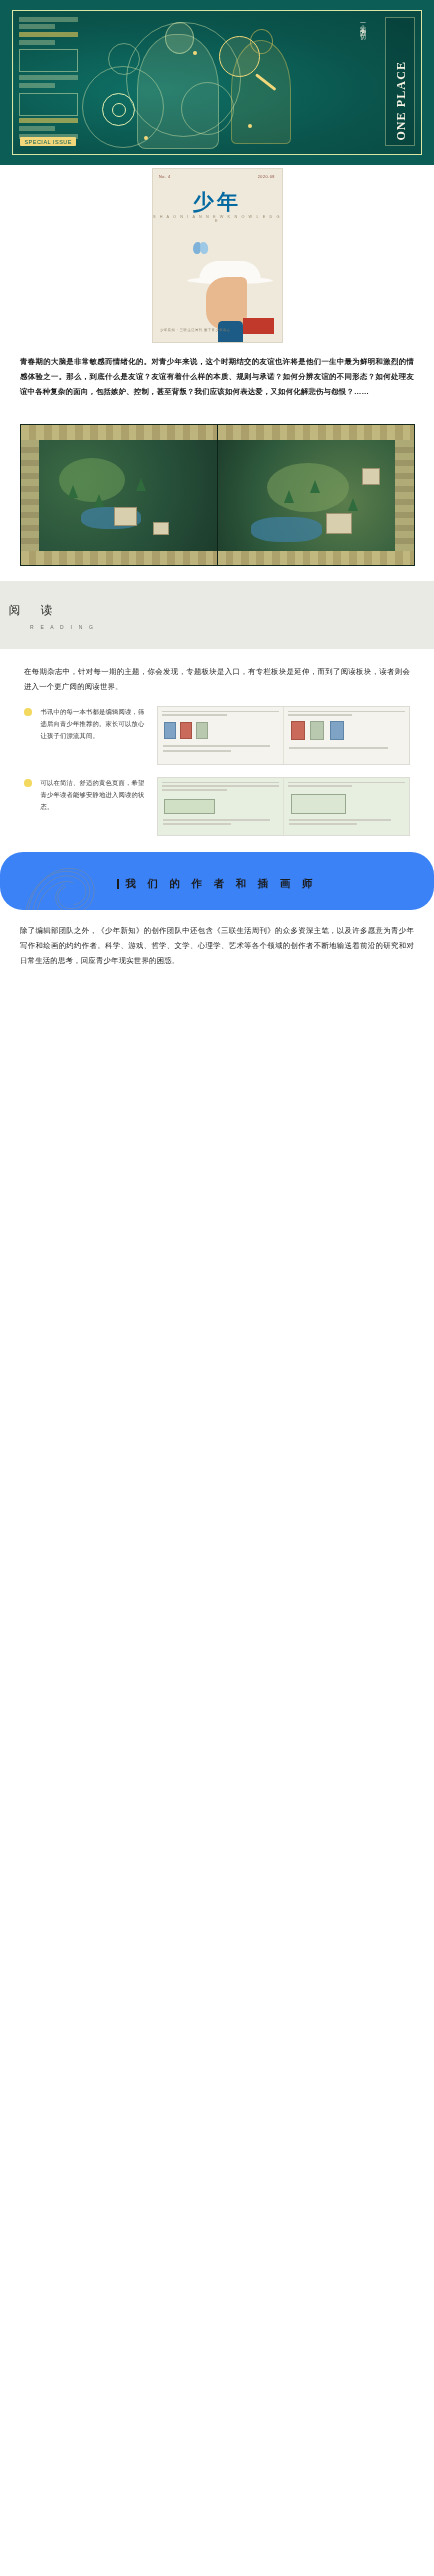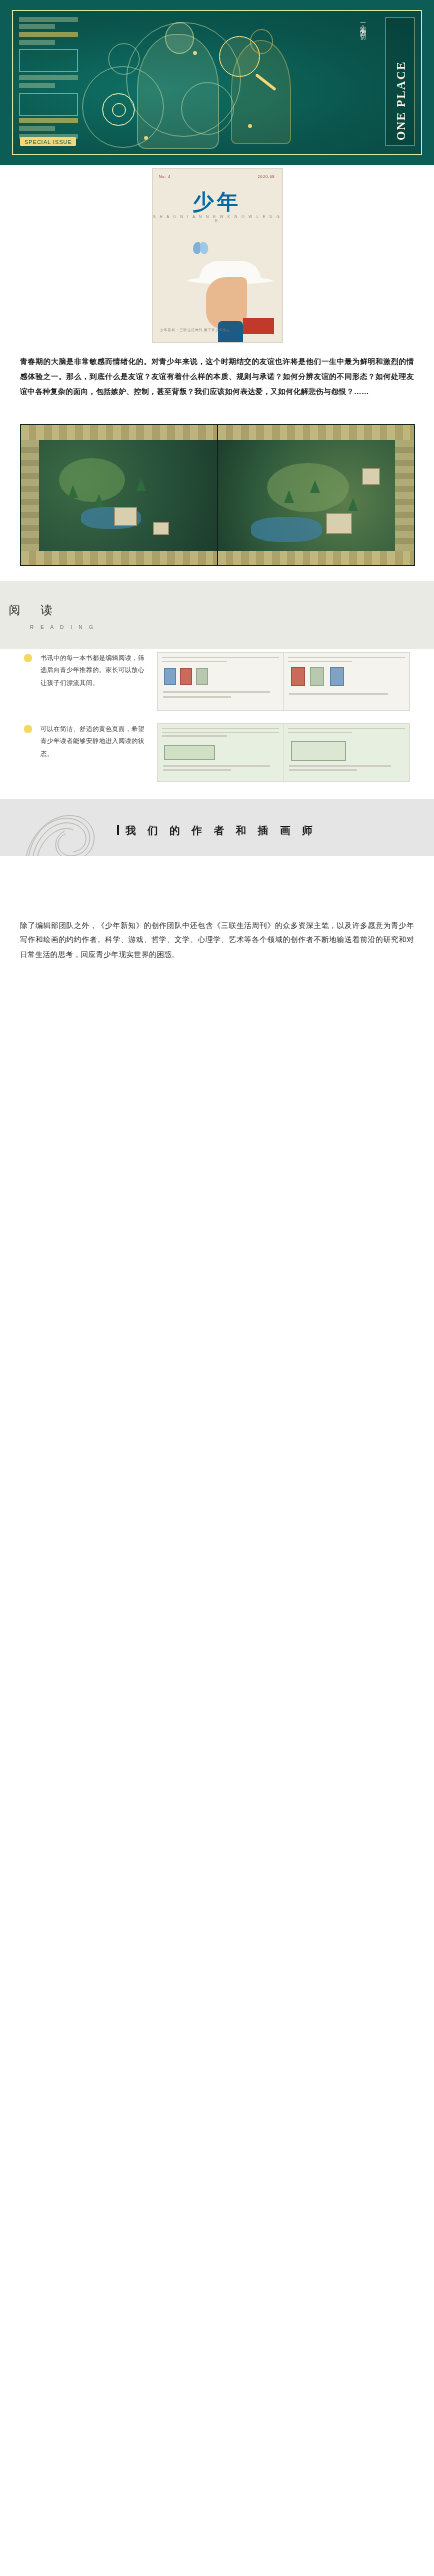--- a/index.html
+++ b/index.html
@@ -427,24 +427,25 @@
     position: absolute;
     background: #b9c9b0;
     border: 0.5px solid #97a88f;
   }
   .thumb .redmini { background: #c96a5a; border-color: #a85243; }
   .thumb .bluemini { background: #7ea3c4; border-color: #5e85a8; }
   .thumb.green { background: #e7efe1; }
 
   
   .authors-head {
-    background: #e5e5e5;
+    background: #3b82f6;
     padding: 25px 0 18.7px 0;
     position: relative;
     overflow: hidden;
+    border-radius: 23px;
   }
   .authors-head .swirl {
     position: absolute;
     left: 22px; top: 10px;
     width: 82px; height: 66px;
     opacity: .7;
   }
   .authors-title {
     text-align: center;
     font-size: 10.4px;
@@ -454,21 +455,21 @@
     position: relative;
     z-index: 2;
   }
   .authors-title .bar {
     display: inline-block;
     width: 1.6px; height: 10.4px;
     background: #1b1b1b;
     vertical-align: -1.6px;
     margin-right: 6.6px;
   }
-  .authors-body { padding: 14.3px 20px 22px 20px; margin-top: 48px; }
+  .authors-body { padding: 14.3px 20px 22px 20px; }
 </style>
 </head>
 <body>
 
 <div class="page">
 
   <div class="hero">
     <div class="frame"></div>
     <div class="bigcirc c1"></div>
     <div class="bigcirc c2"></div>
@@ -555,20 +556,23 @@
       <div class="bld" style="left:108px;top:88px;width:26px;height:21px;"></div>
       <div class="bld" style="left:144px;top:43px;width:18.7px;height:16.5px;"></div>
     </div>
   </div>
 
   <div class="grey">
     <div class="sec-title">阅 读</div>
     <div class="sec-sub">R E A D I N G</div>
   </div>
 
+  <div class="midpad">
+    <p class="body-text">在每期杂志中，针对每一期的主题，你会发现，专题板块是入口，有专栏板块是延伸，而到了阅读板块，读者则会进入一个更广阔的阅读世界。</p>
+  </div>
 
   <div class="cards">
 
     <div class="card">
       <span class="bullet"></span>
       <div class="caption">书讯中的每一本书都是编辑阅读，筛选后向青少年推荐的。家长可以放心让孩子们漂流其间。</div>
       <div class="thumb">
         <div class="page-l">
           <div class="ln"></div>
           <div class="ln s"></div>

